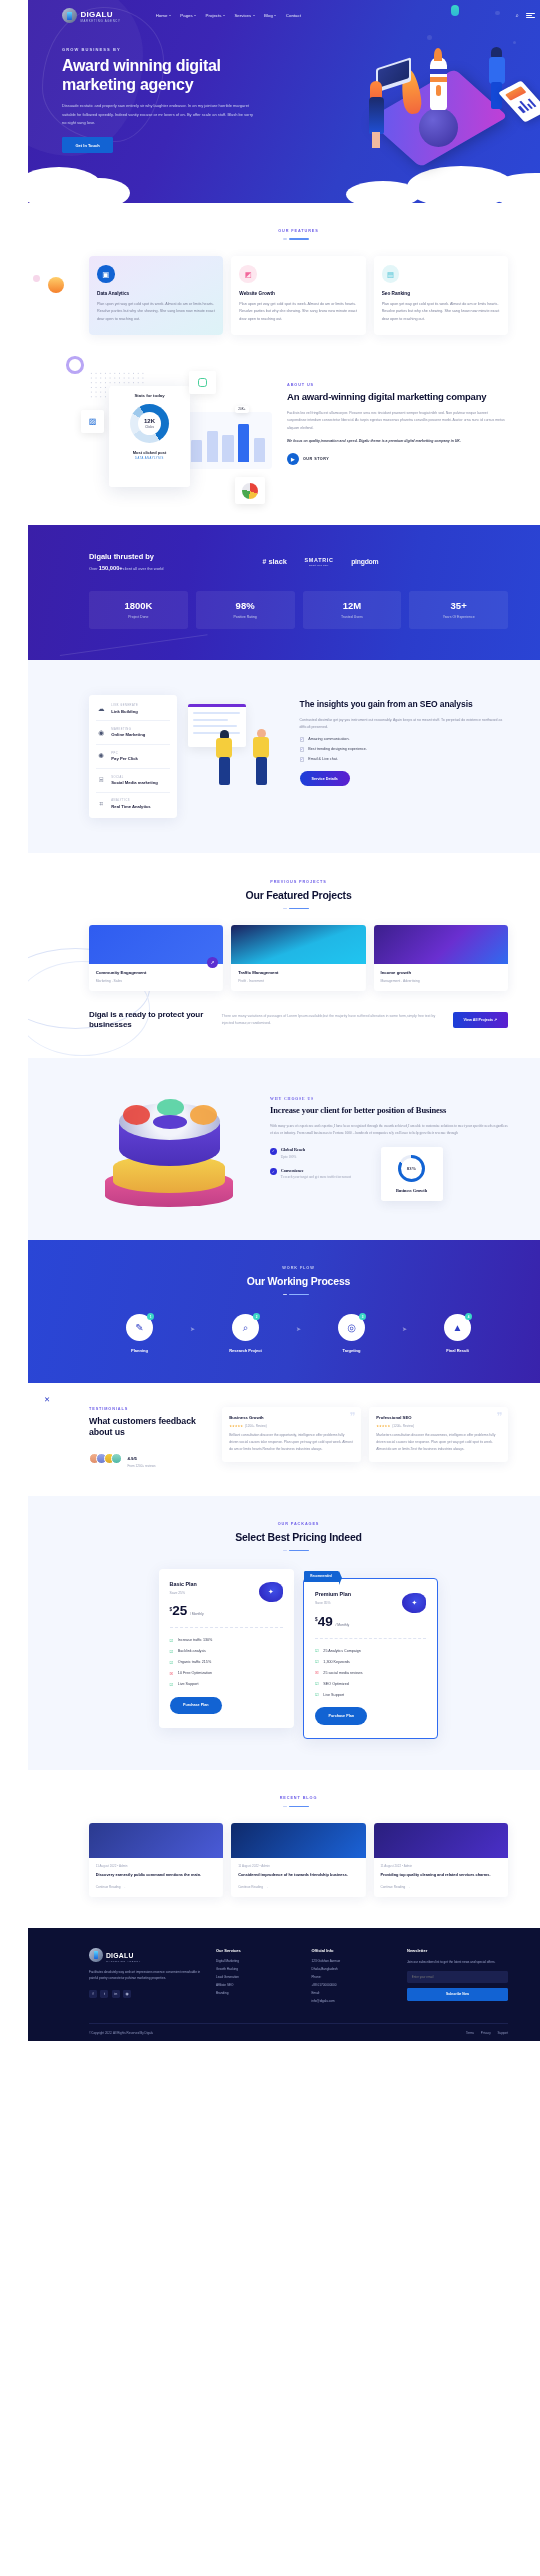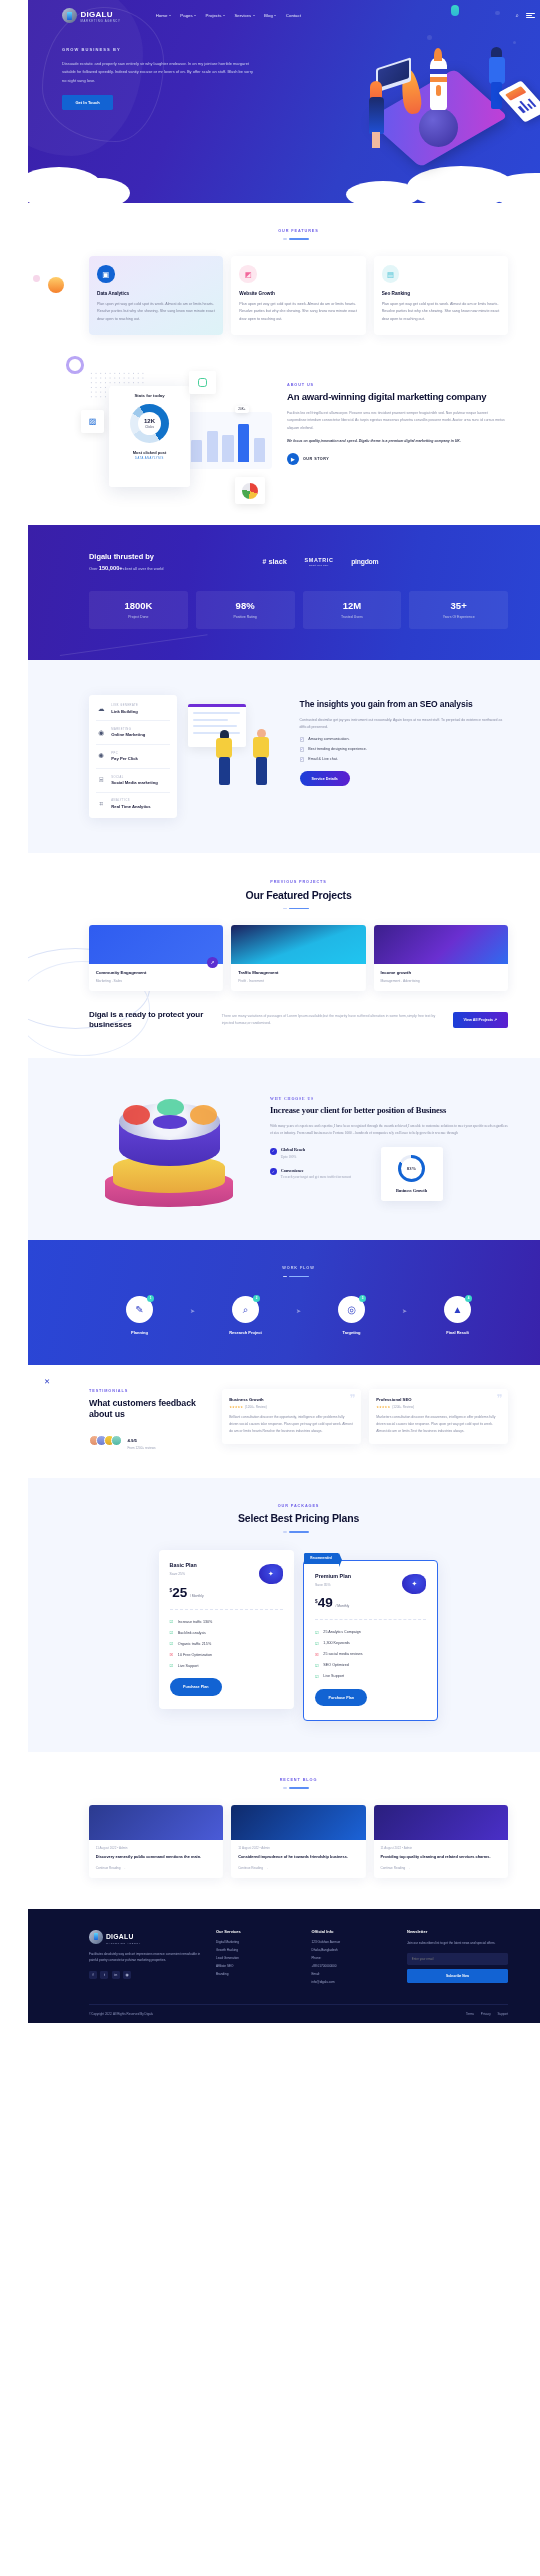--- a/index.html
+++ b/index.html
@@ -398,20 +398,21 @@
         <span class="burger">
             <i></i>
             <i></i>
             <i></i>
           </span>
       </div>
     </nav>
 
     <div class="hero-inner">
       <div class="hero-eyebrow">GROW BUSINESS BY</div>
+      <h1 class="hero-title">Award winning digital marketing agency</h1>
       <p class="hero-desc">Dissuade ecstatic and properly saw entirely sir why laughter endeavor. In on my jointure horrible margaret suitable he followed speedily. Indeed vanity excuse or mr lovers of on. By offer scale an stuff. Blush be sorry no sight sang lose.</p>
       <button class="btn-primary">Get In Touch</button>
     </div>
 
     <div class="hero-art">
       <div class="phone"></div>
       <div class="globe"></div>
       <div class="flame"></div>
       <div class="rocket">
         <span class="tip"></span>
@@ -719,20 +720,21 @@
             </div>
           </div>
         </div>
       </div>
     </div>
   </section>
 
   <section class="work">
     <div class="container">
       <div class="eyebrow">WORK FLOW</div>
+      <h2 class="sec-title">Our Working Process</h2>
       <div class="dash"></div>
       <div class="steps">
         <div class="step">
           <div class="bubble">✎<span class="num">1</span></div>
           <b>Planning</b>
         </div>
         <div class="step-arrow">➤</div>
         <div class="step">
           <div class="bubble">⌕<span class="num">2</span></div>
           <b>Research Project</b>
@@ -785,21 +787,21 @@
             <p>Marketers consultation discover the awareness, intelligence offer problems fully driven social causes take response. Plan upon yet way get cold spot its week. Almost do am or limits.Test the business industries always.</p>
           </div>
         </div>
       </div>
     </div>
   </section>
 
   <section class="pricing">
     <div class="container">
       <div class="eyebrow">OUR PACKAGES</div>
-      <h2 class="sec-title">Select Best Pricing Plans</h2>
+      <h2 class="sec-title">Select Best Pricing Indeed</h2>
       <div class="dash"></div>
       <div class="plans">
         <div class="plan">
           <div class="plan-badge">✦</div>
           <h3>Basic Plan</h3>
           <div class="save">Save 25%</div>
           <div class="price">
             <sup>$</sup>
             <b>25</b>
             <em>/ Monthly</em>

